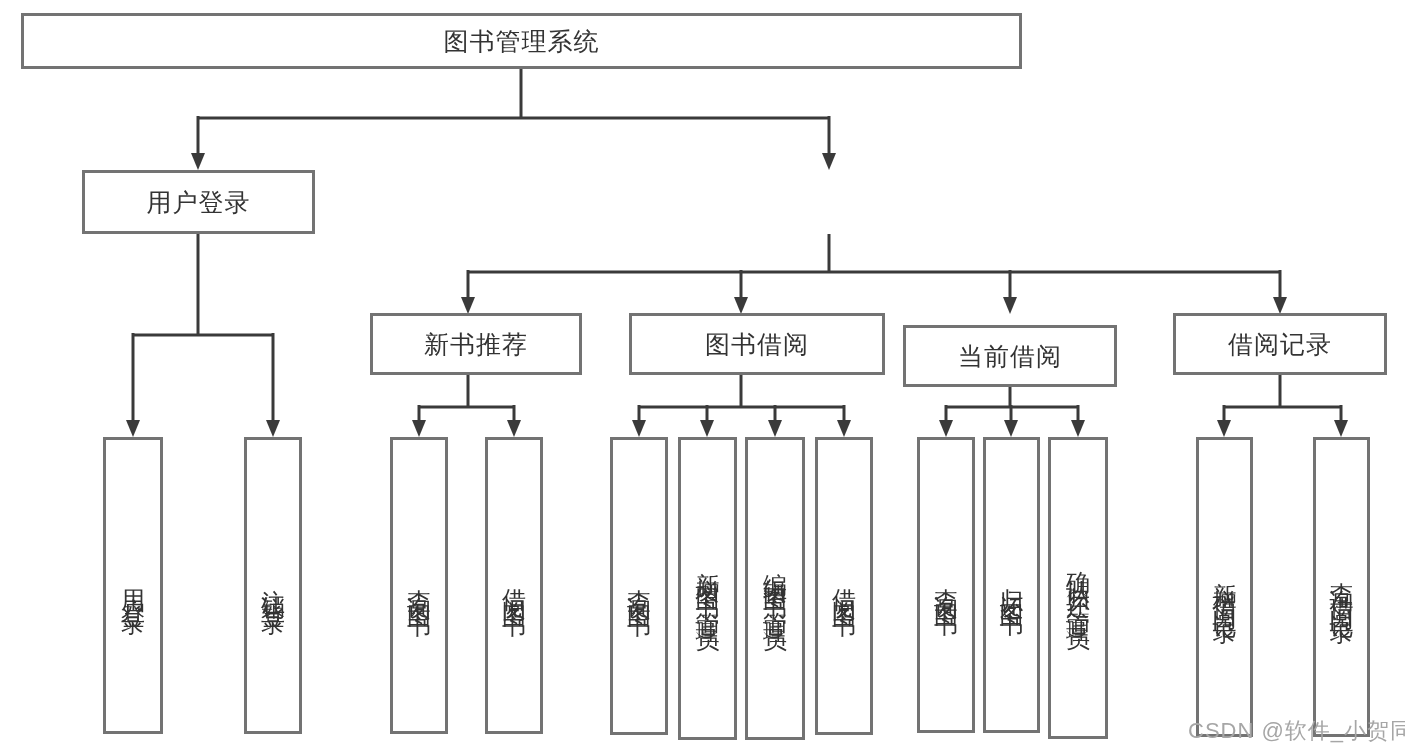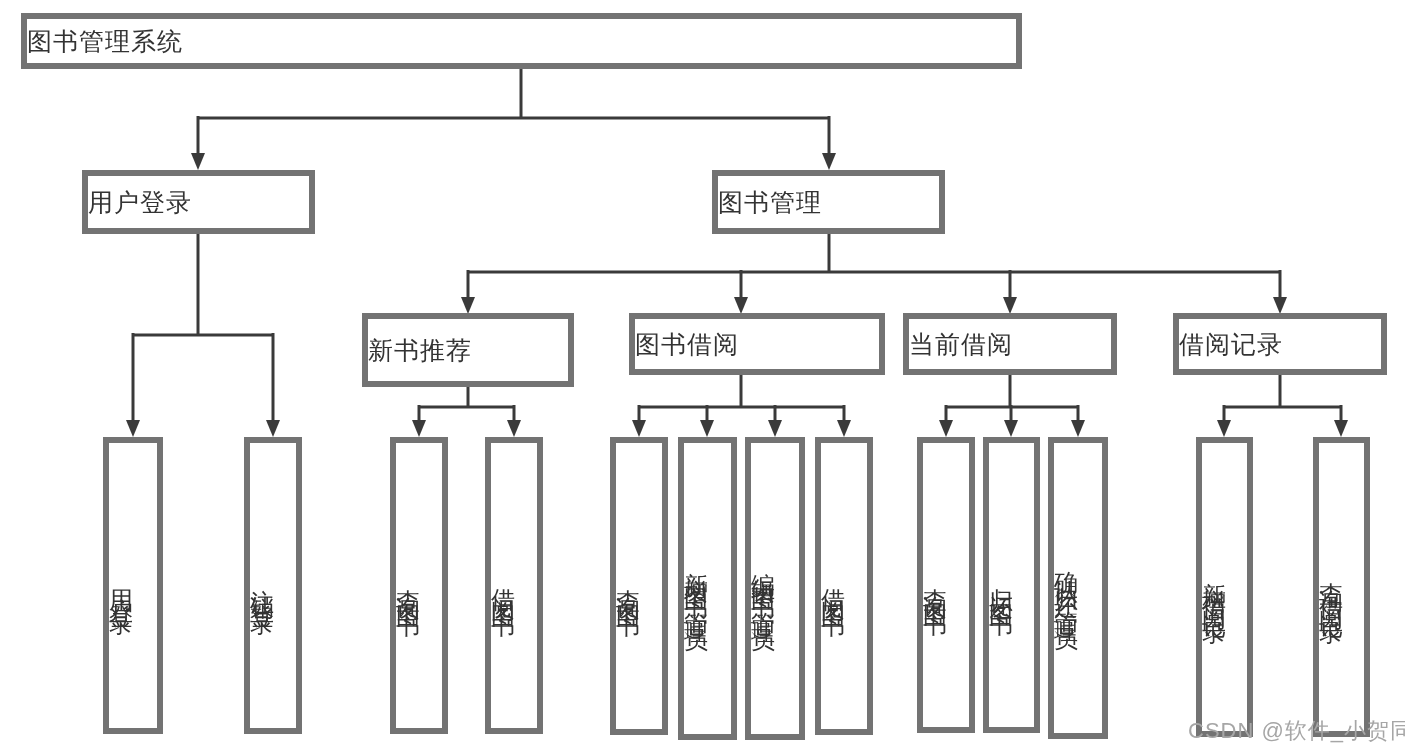--- a/index.html
+++ b/index.html
@@ -7,23 +7,23 @@
     position:relative;
     width:1405px;height:747px;
     background:#ffffff;
     font-family:"Liberation Sans","DejaVu Sans",sans-serif;
     overflow:hidden;
   }
   #connectors{position:absolute;left:0;top:0;width:1405px;height:747px;}
   .node{
     position:absolute;
     box-sizing:border-box;
-    border:6px solid #737373;
+    border:3px solid #737373;
     background:#ffffff;
-    display:flex;align-items:center;justify-content:flex-start;
+    display:flex;align-items:center;justify-content:center;
     font-size:25px;color:#333333;letter-spacing:1px;
     z-index:2;
   }
   .vnode .vtext{
     writing-mode:vertical-rl;
     text-orientation:mixed;
     font-size:24px;
     letter-spacing:8px;
     color:#333333;
     line-height:1;
@@ -114,31 +114,28 @@
     </g>
   </svg>
 
   <div class="node" style="left:21px;top:13px;width:1001px;height:56px">
     <span>图书管理系统</span>
   </div>
 
   <div class="node" style="left:82px;top:170px;width:233px;height:64px">
     <span>用户登录</span>
   </div>
-  <div class="node" style="left:712px;top:170px;width:233px;height:64px">
-    <span>图书管理</span>
-  </div>
 
-  <div class="node" style="left:362px;top:313px;width:212px;height:74px">
+  <div class="node" style="left:370px;top:313px;width:212px;height:62px">
     <span>新书推荐</span>
   </div>
   <div class="node" style="left:629px;top:313px;width:256px;height:62px">
     <span>图书借阅</span>
   </div>
-  <div class="node" style="left:903px;top:313px;width:214px;height:62px">
+  <div class="node" style="left:903px;top:325px;width:214px;height:62px">
     <span>当前借阅</span>
   </div>
   <div class="node" style="left:1173px;top:313px;width:214px;height:62px">
     <span>借阅记录</span>
   </div>
 
   <div class="node vnode" style="left:103px;top:437px;width:60px;height:297px">
     <span class="vtext">用户登录</span>
   </div>
   <div class="node vnode" style="left:244px;top:437px;width:58px;height:297px">

